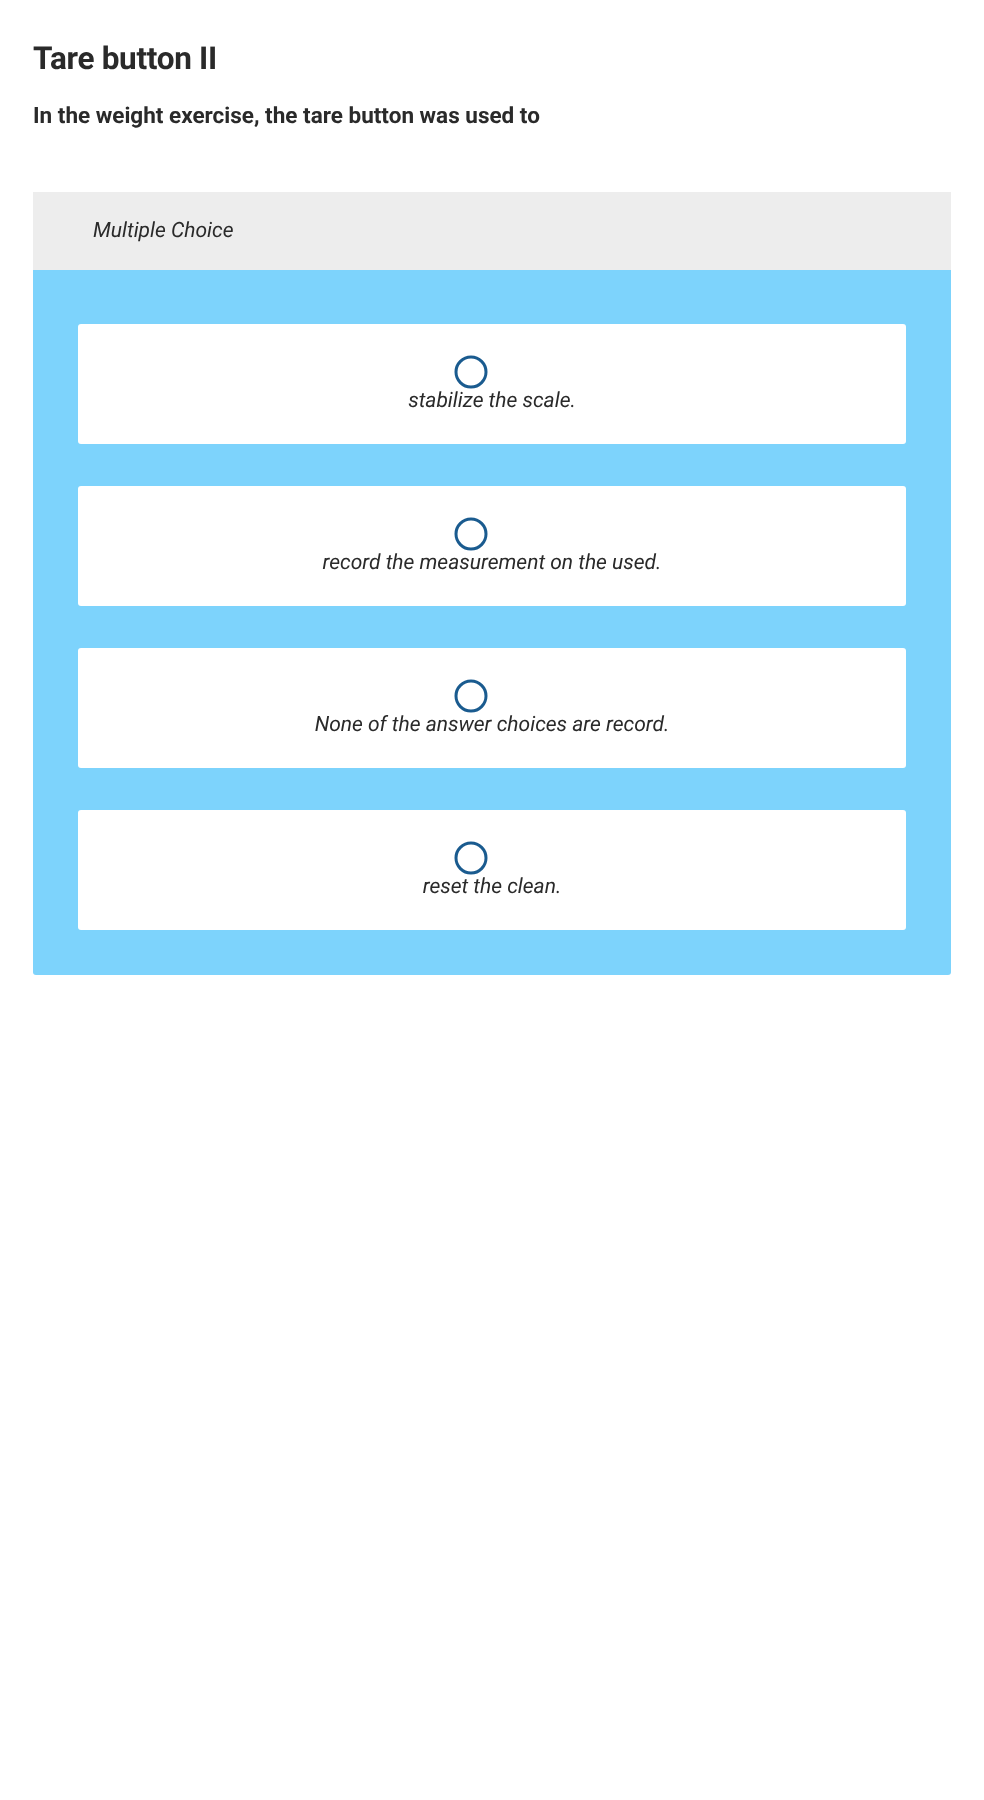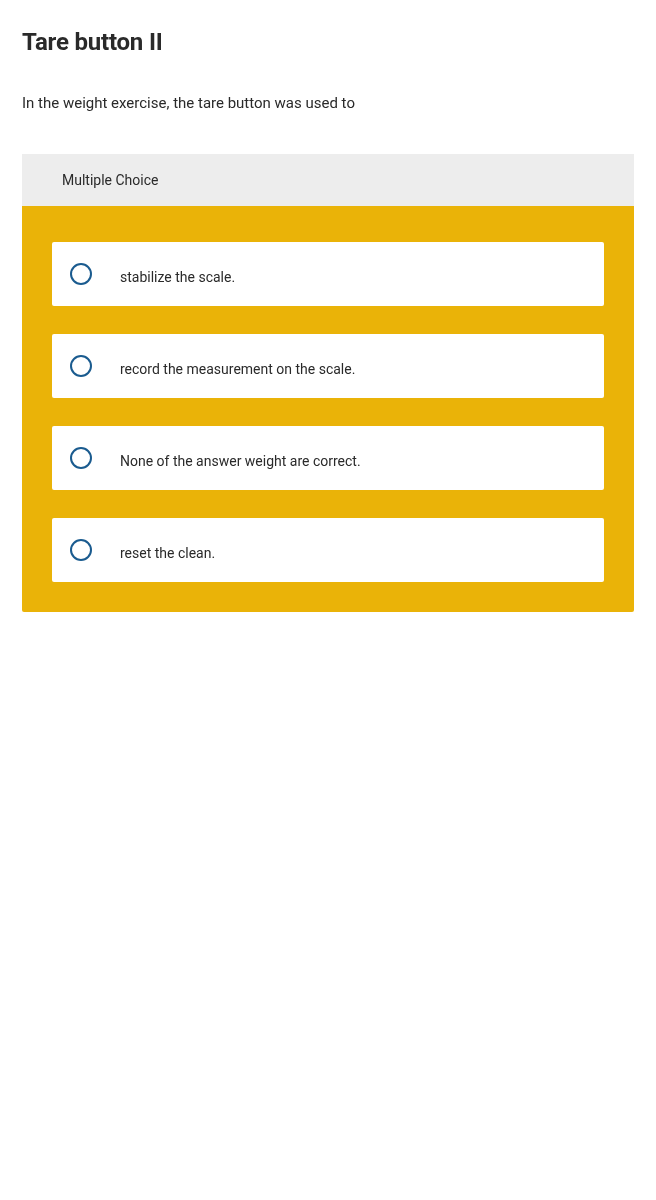--- a/index.html
+++ b/index.html
@@ -9,55 +9,57 @@
     }
     body {
       font-family: -apple-system, BlinkMacSystemFont, "Segoe UI", Roboto, Helvetica, Arial, sans-serif;
       background: #ffffff;
       width: 656px;
       height: 1200px;
       padding: 28px 22px;
       color: #2a2a2a;
     }
     .question-title {
-      font-size: 24px;
+      font-size: 21px;
       font-weight: 700;
       color: #2a2a2a;
-      margin-bottom: 38px;
+      margin-bottom: 16px;
       letter-spacing: -0.2px;
     }
     .question-text {
       font-size: 15px;
       color: #2a2a2a;
       margin-bottom: 42px;
-      font-weight: 400;
+      font-weight: 700;
     }
     .choice-container {
-      background: #eab308;
+      background: #7dd3fc;
       border-radius: 2px;
       padding-bottom: 30px;
+      font-style: italic;
     }
     .choice-header {
       background: #ededed;
       padding: 18px 40px;
       font-size: 14px;
       color: #2a2a2a;
       font-weight: 400;
     }
     .options-wrapper {
       padding: 36px 30px 0 30px;
     }
     .option-row {
       background: #ffffff;
       border-radius: 2px;
       padding: 21px 18px;
       margin-bottom: 28px;
       display: flex;
-      align-items: flex-end;
+      align-items: center;
       cursor: pointer;
+      flex-direction: column;
     }
     .option-row:last-child {
       margin-bottom: 0;
     }
     .radio-circle {
       width: 22px;
       height: 22px;
       border: 2px solid #1a5b8f;
       border-radius: 50%;
       flex-shrink: 0;
@@ -81,26 +83,26 @@
   <div class="choice-header">Multiple Choice</div>
   <div class="options-wrapper">
 
     <div class="option-row">
       <div class="radio-circle"></div>
       <span class="option-text">stabilize the scale.</span>
     </div>
 
     <div class="option-row">
       <div class="radio-circle"></div>
-      <span class="option-text">record the measurement on the scale.</span>
+      <span class="option-text">record the measurement on the used.</span>
     </div>
 
     <div class="option-row">
       <div class="radio-circle"></div>
-      <span class="option-text">None of the answer weight are correct.</span>
+      <span class="option-text">None of the answer choices are record.</span>
     </div>
 
 
     <div class="option-row">
       <div class="radio-circle"></div>
       <span class="option-text">reset the clean.</span>
     </div>
 
   </div>
 </div>

